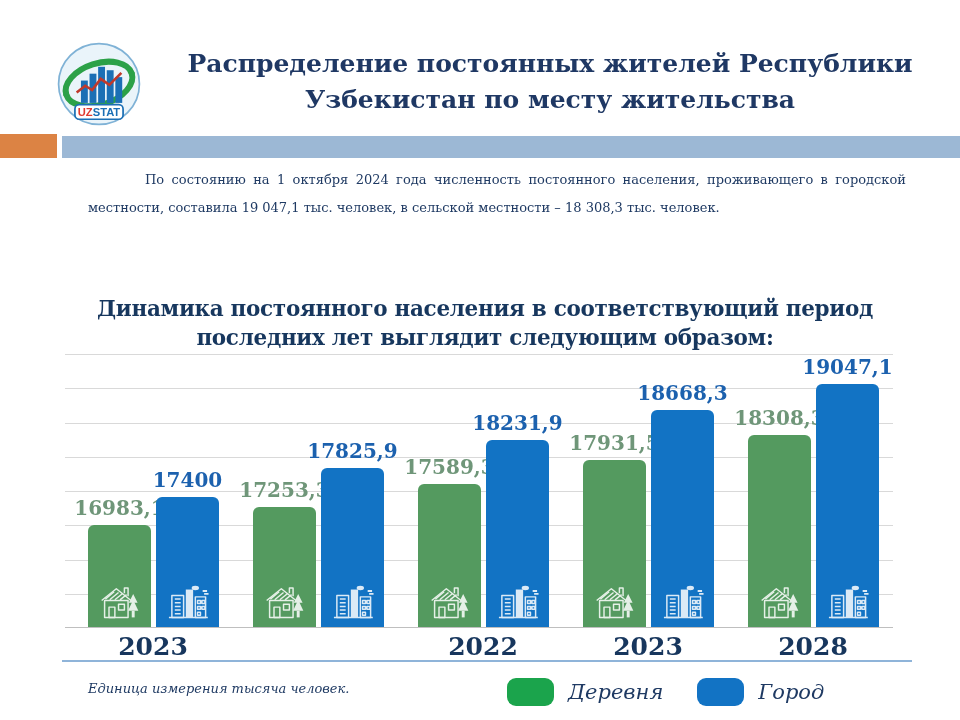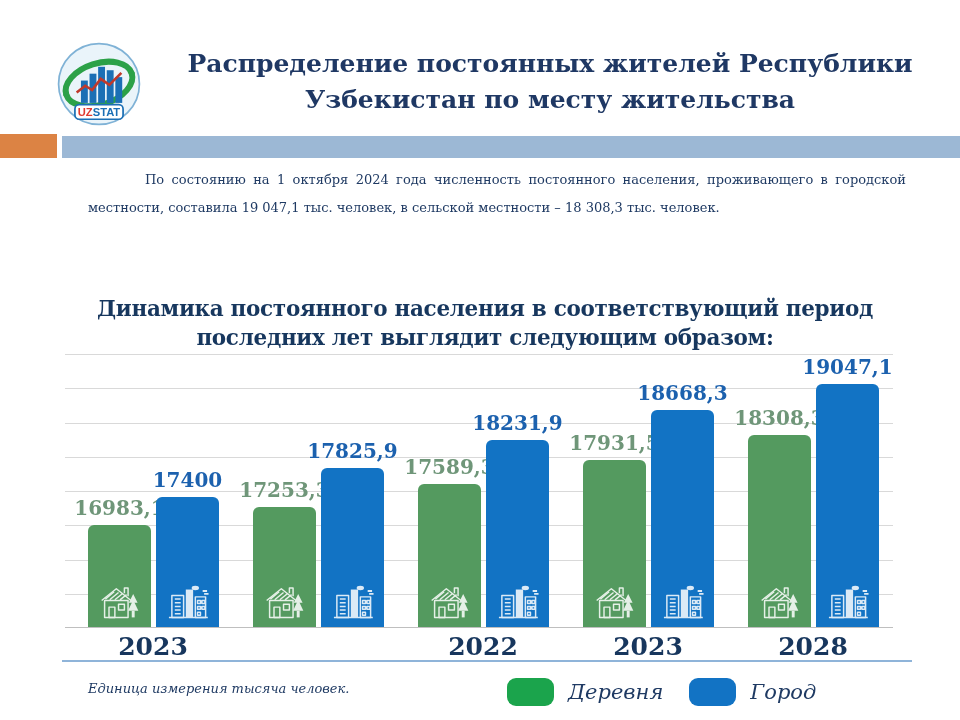--- a/index.html
+++ b/index.html
@@ -34,21 +34,21 @@
                font-weight:bold; font-size:20px; }
   .year-label { position:absolute; top:278px; width:130px; text-align:center;
                 color:#17365D; font-weight:bold; font-size:25px; }
 
   .separator { position:absolute; left:62px; top:660px; width:850px; height:0;
                border-top:2px solid #8FB4D9; }
 
   
   .note { position:absolute; left:88px; top:681px; color:#1F3A63;
           font-style:italic; font-size:13px; }
-  .legend { position:absolute; left:475px; top:678px; display:flex; align-items:center; gap:26px;padding-left:32px; }
+  .legend { position:absolute; left:475px; top:678px; display:flex; align-items:center; gap:34px;padding-left:32px; }
   .legend-item { display:flex; align-items:center; gap:14px; }
   .legend-swatch { width:47px; height:28px; border-radius:9px; }
   .legend-label { color:#1F3A63; font-style:italic; font-size:21px; }
 
   svg text { font-family:"Liberation Sans","DejaVu Sans",sans-serif; }
 </style>
 </head>
 <body>
 
 <svg width="0" height="0" style="position:absolute" aria-hidden="true">

